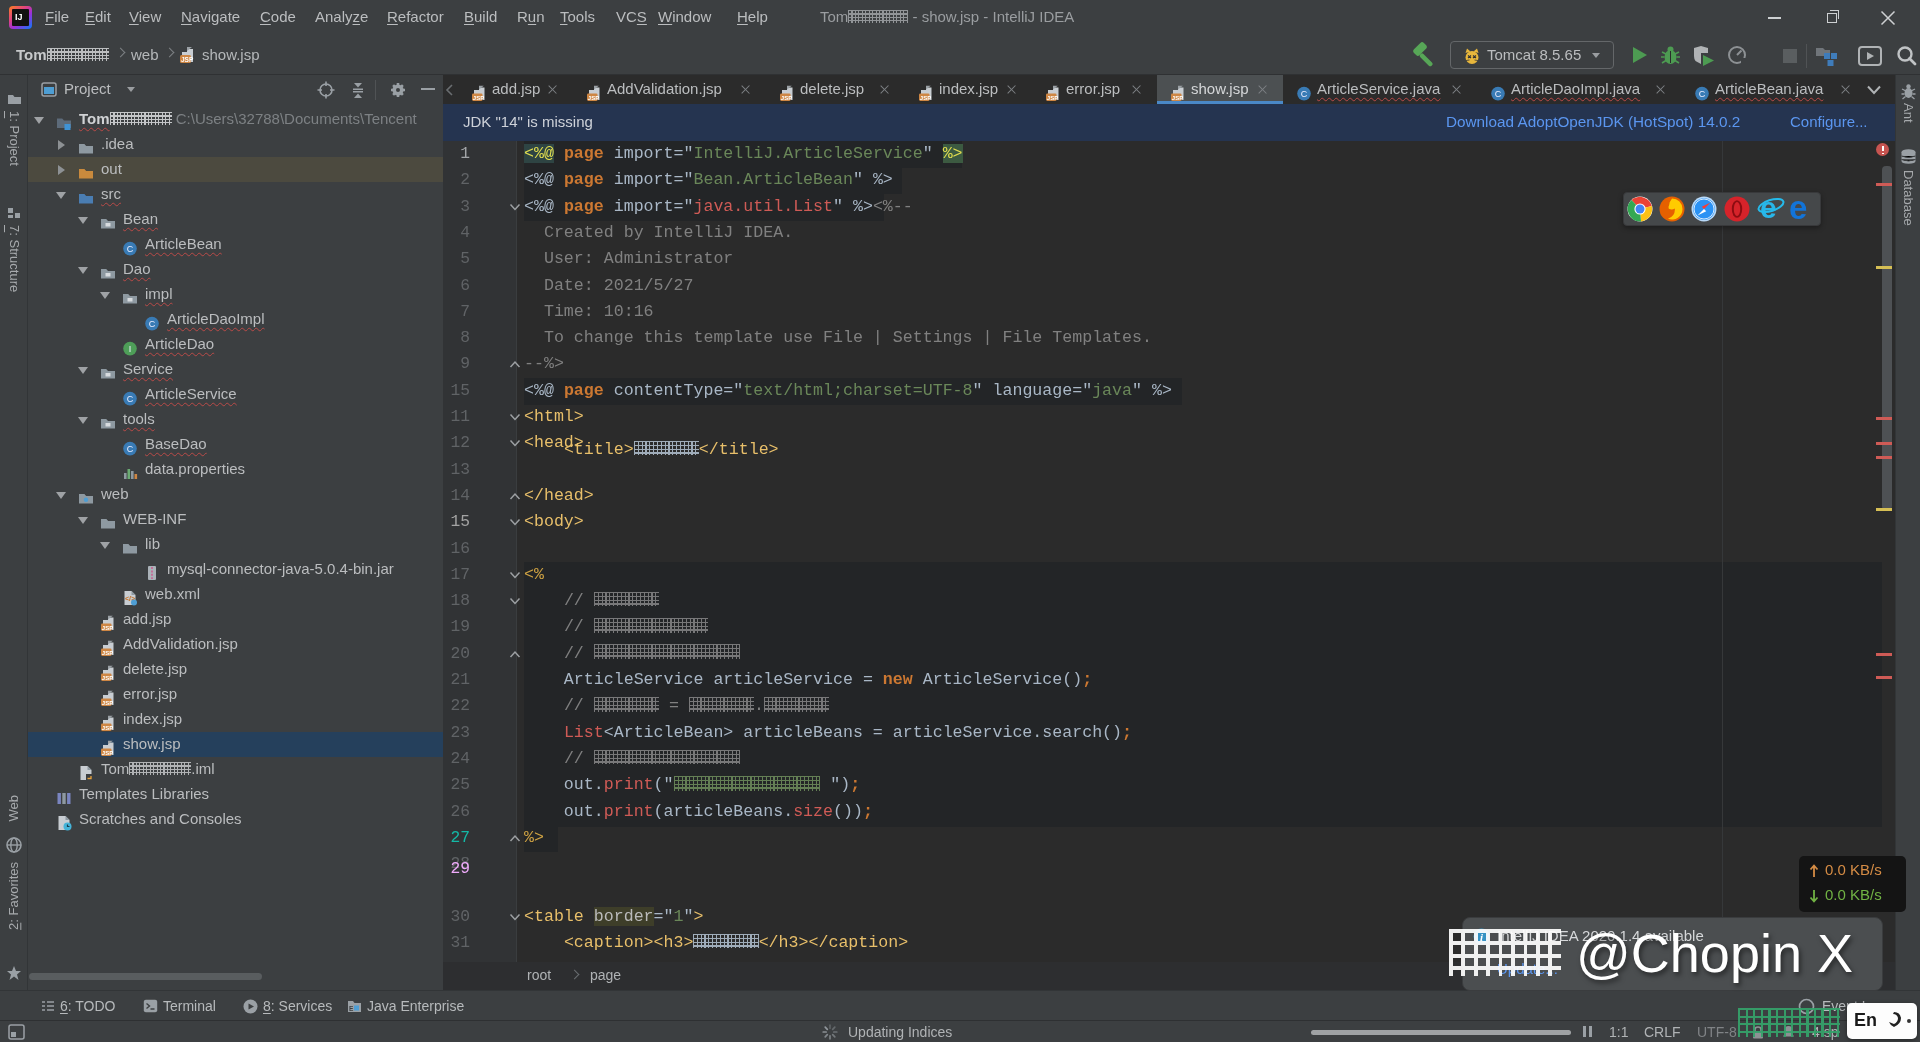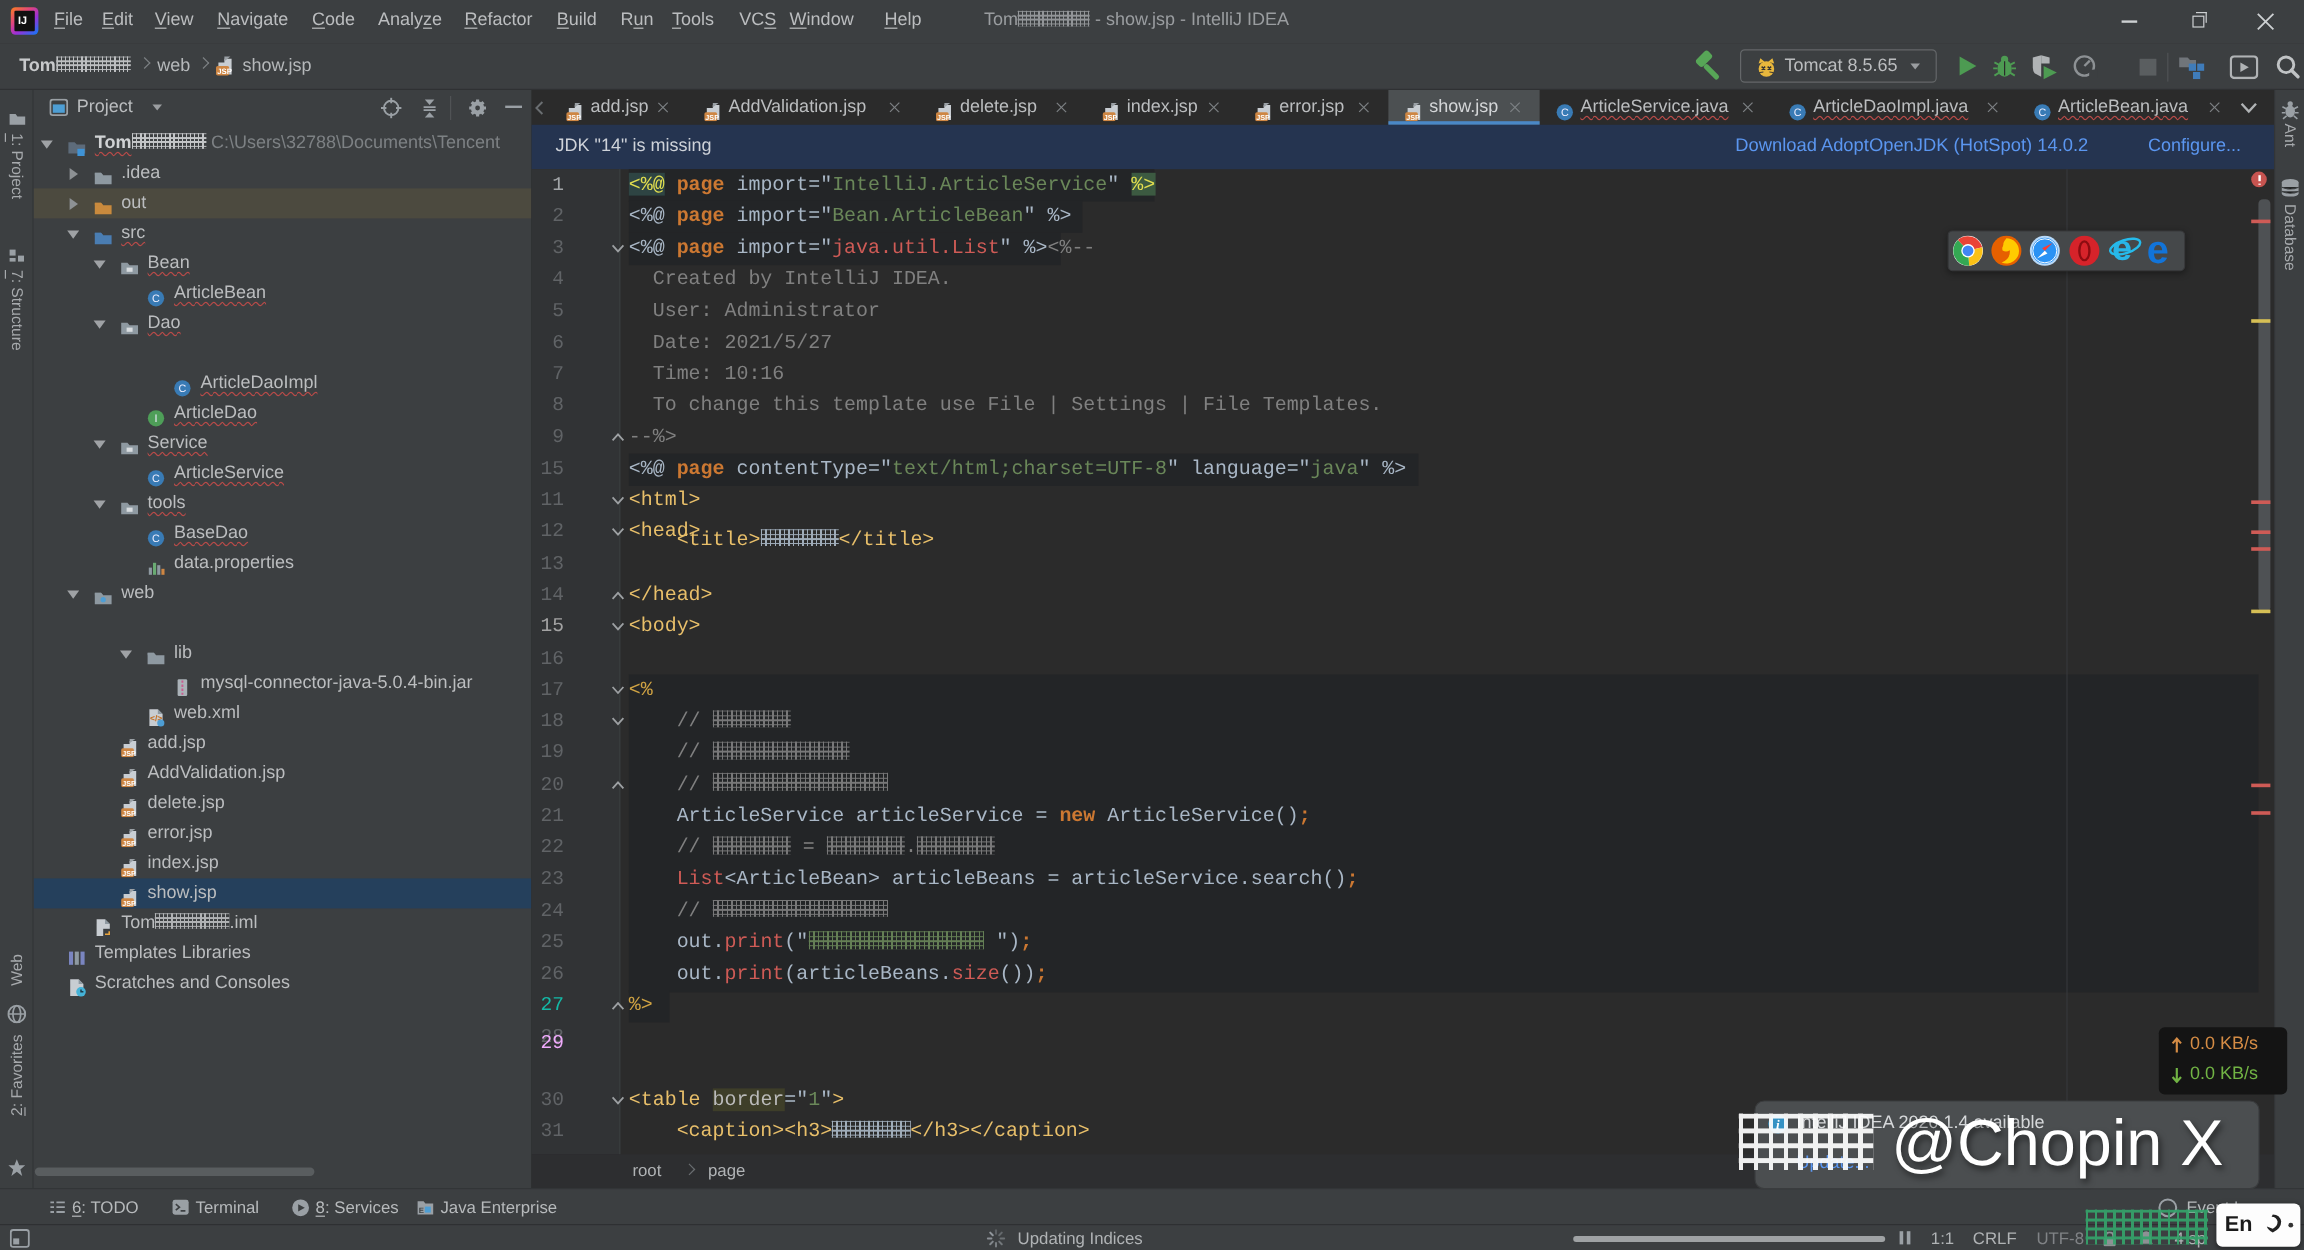--- a/index.html
+++ b/index.html
@@ -266,20 +266,30 @@
       <div class="row" style="top:150px">
         <div class="tri-d" style="left:50px"></div>
         <span style="position:absolute;left:72px;top:4px">
           <svg class="icon" width="16" height="16">
             <path d="M1 4 L6.2 4 L8 6 L15 6 L15 13.5 L1 13.5 Z" fill="#8e99a1"></path>
             <rect x="5.5" y="8" width="5" height="3.5" fill="#d8dcdf"></rect>
           </svg>
         </span>
         <span class="rlab" style="left:95px"><span class="wavy">Dao</span></span>
       </div>
+      <div class="row" style="top:175px">
+        <div class="tri-d" style="left:72px"></div>
+        <span style="position:absolute;left:94px;top:4px">
+          <svg class="icon" width="16" height="16">
+            <path d="M1 4 L6.2 4 L8 6 L15 6 L15 13.5 L1 13.5 Z" fill="#8e99a1"></path>
+            <rect x="5.5" y="8" width="5" height="3.5" fill="#d8dcdf"></rect>
+          </svg>
+        </span>
+        <span class="rlab" style="left:117px"><span class="wavy">impl</span></span>
+      </div>
       <div class="row" style="top:200px">
         <span style="position:absolute;left:116px;top:4px">
           <svg class="icon" width="16" height="16">
             <circle cx="8" cy="8.6" r="6.8" fill="#397bb5"></circle>
             <text x="8" y="11.8" text-anchor="middle" font-size="9" fill="#eef" font-family="Liberation Sans">C</text>
           </svg>
         </span>
         <span class="rlab" style="left:139px"><span class="wavy">ArticleDaoImpl</span></span>
       </div>
       <div class="row" style="top:225px">
@@ -343,20 +353,30 @@
       <div class="row" style="top:375px">
         <div class="tri-d" style="left:28px"></div>
         <span style="position:absolute;left:50px;top:4px">
           <svg class="icon" width="16" height="16">
             <path d="M1 4 L6.2 4 L8 6 L15 6 L15 13.5 L1 13.5 Z" fill="#8e99a1"></path>
             <path d="M1 4 L6.2 4 L8 6 L1 6 Z" fill="#8e99a1" opacity=".7"></path>
             <circle cx="8" cy="9.7" r="2.2" fill="#4e9ed4"></circle>
           </svg>
         </span>
         <span class="rlab" style="left:73px">web</span>
+      </div>
+      <div class="row" style="top:400px">
+        <div class="tri-d" style="left:50px"></div>
+        <span style="position:absolute;left:72px;top:4px">
+          <svg class="icon" width="16" height="16">
+            <path d="M1 4 L6.2 4 L8 6 L15 6 L15 13.5 L1 13.5 Z" fill="#8e99a1"></path>
+            <path d="M1 4 L6.2 4 L8 6 L1 6 Z" fill="#8e99a1" opacity=".7"></path>
+          </svg>
+        </span>
+        <span class="rlab" style="left:95px">WEB-INF</span>
       </div>
       <div class="row" style="top:425px">
         <div class="tri-d" style="left:72px"></div>
         <span style="position:absolute;left:94px;top:4px">
           <svg class="icon" width="16" height="16">
             <path d="M1 4 L6.2 4 L8 6 L15 6 L15 13.5 L1 13.5 Z" fill="#8e99a1"></path>
             <path d="M1 4 L6.2 4 L8 6 L1 6 Z" fill="#8e99a1" opacity=".7"></path>
           </svg>
         </span>
         <span class="rlab" style="left:117px">lib</span>

